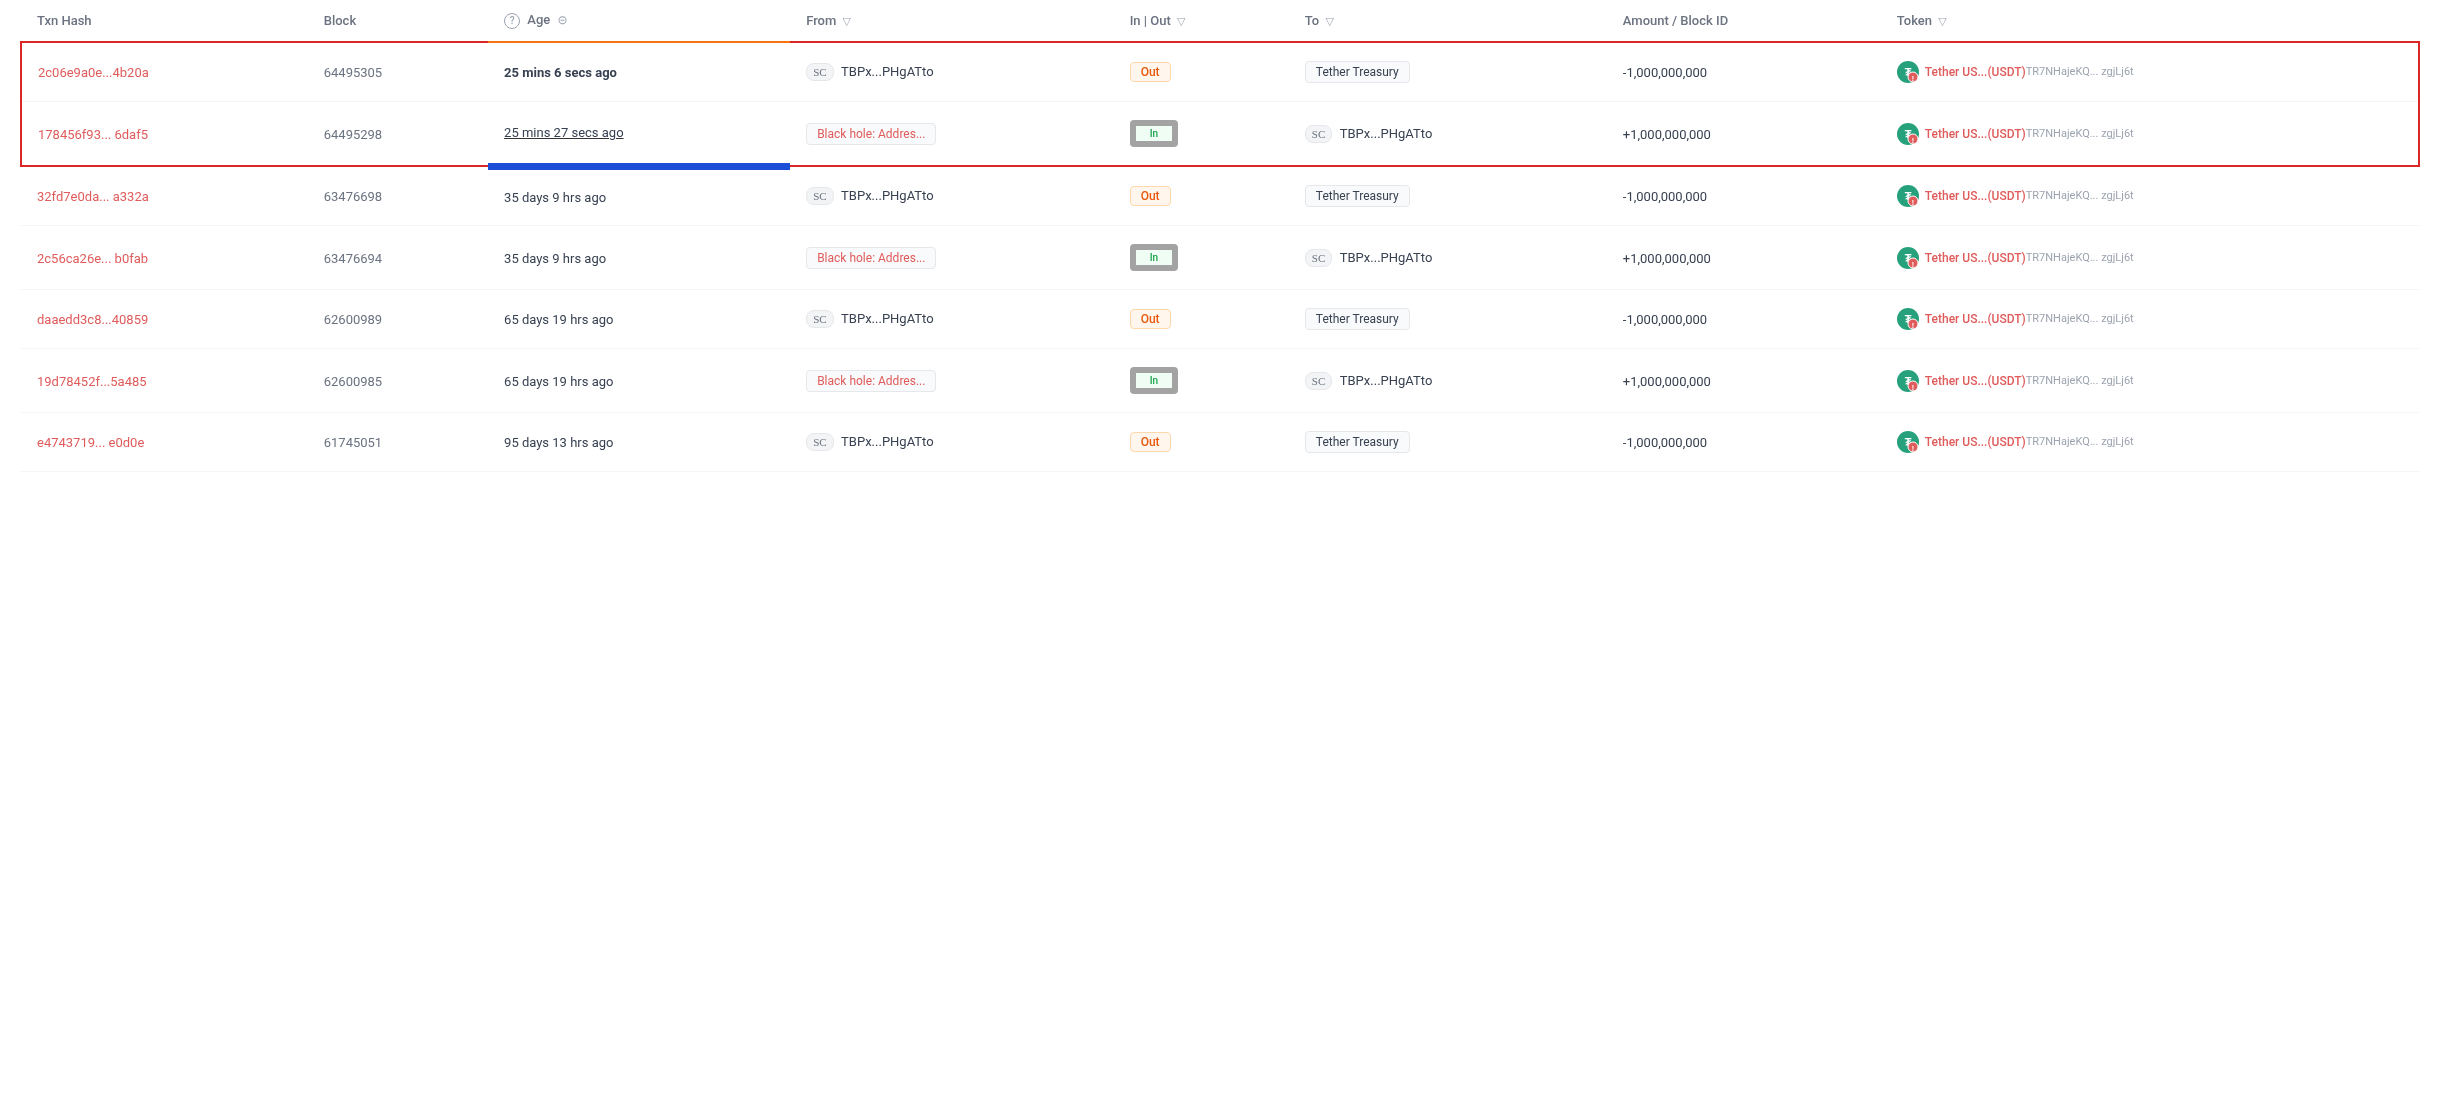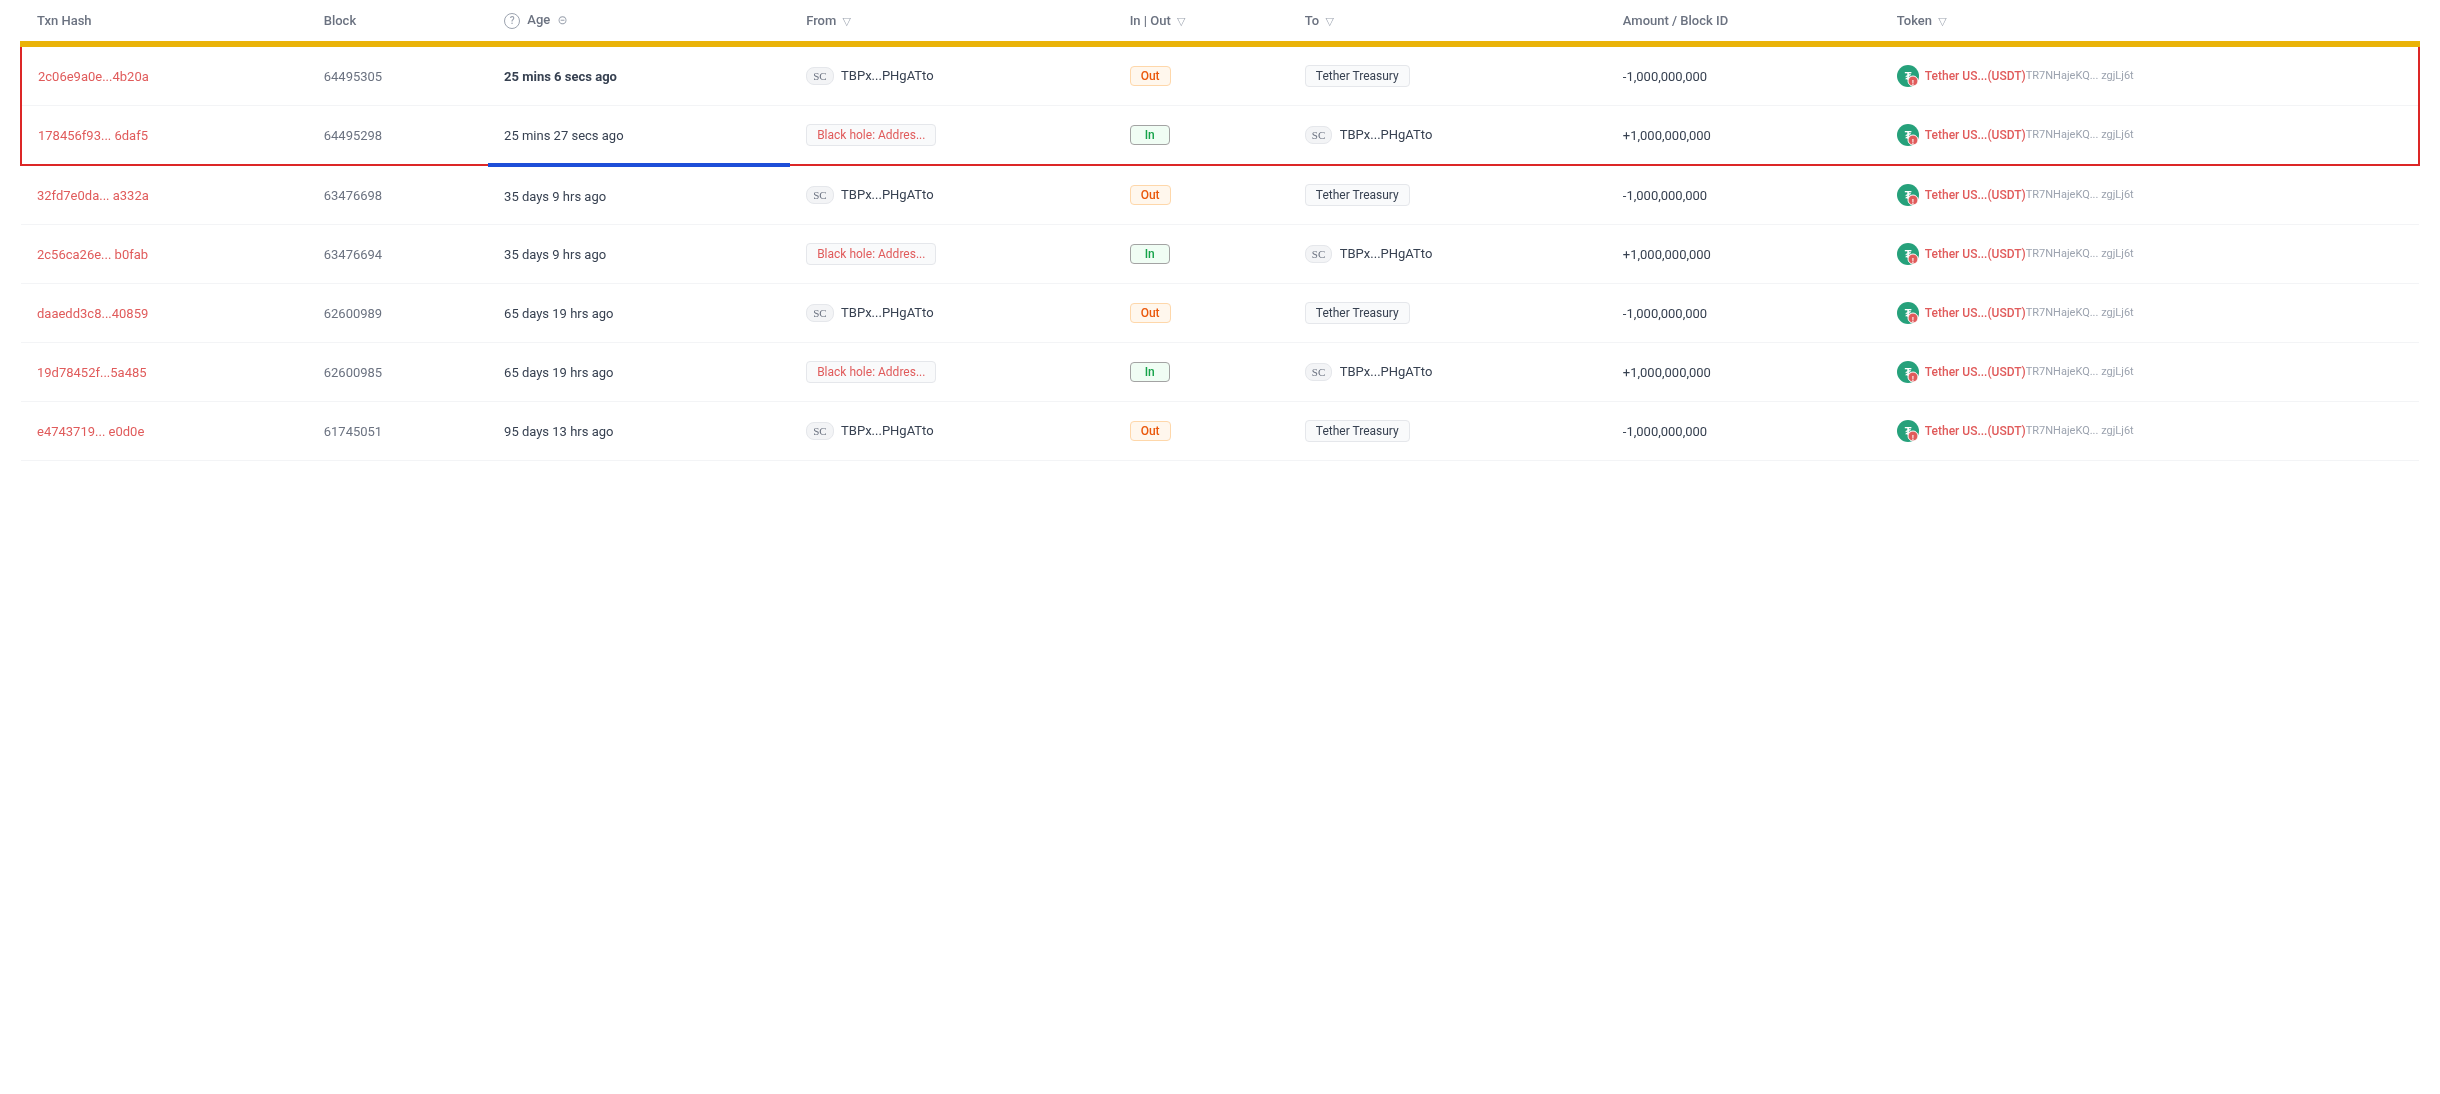--- a/index.html
+++ b/index.html
@@ -13,21 +13,21 @@
       width: 100%;
       overflow-x: auto;
       padding: 0 20px;
     }
     table {
       width: 100%;
       border-collapse: collapse;
       min-width: 1200px;
     }
     thead tr {
-      border-bottom: 6px solid #eab308;
+      border-bottom: 1px solid #eab308;
     }
     th {
       padding: 12px 16px;
       text-align: left;
       font-weight: 500;
       color: #6b7280;
       font-size: 13px;
       white-space: nowrap;
     }
     th .filter-icon {
@@ -95,24 +95,24 @@
       border: 1px solid #fed7aa;
       border-radius: 4px;
       padding: 2px 10px;
       font-size: 12px;
       color: #ea580c;
       font-weight: 500;
     }
     .badge-in {
       display: inline-block;
       background: #f0fdf4;
-      border: 1px solid #a3a3a3;
+      border: 6px solid #a3a3a3;
       border-radius: 4px;
       padding: 2px 14px;
-      font-size: 12px;
+      font-size: 10px;
       color: #16a34a;
       font-weight: 500;
     }
     .to-treasury {
       display: inline-block;
       background: #f9fafb;
       border: 1px solid #e5e7eb;
       border-radius: 4px;
       padding: 3px 10px;
       font-size: 12px;
@@ -242,21 +242,21 @@
       </td>
     </tr>
 
     <tr>
       <td style="border-top:none; border-bottom:2px solid #dc2626; border-left: 2px solid #dc2626; border-radius: 0 0 0 6px;">
         <span class="txn-hash">178456f93... 6daf5</span>
       </td>
       <td style="border-top:none; border-bottom:2px solid #dc2626;">
         <span class="block-num">64495298</span>
       </td>
-      <td style="border-top:none; border-bottom:4px solid #1d4ed8;">
+      <td style="border-top:none; border-bottom:7px solid #1d4ed8;text-decoration:underline;">
         <span class="age-text">25 mins 27 secs ago</span>
       </td>
       <td style="border-top:none; border-bottom:2px solid #dc2626;"><span class="black-hole">Black hole: Addres...</span></td>
       <td style="border-top:none; border-bottom:2px solid #dc2626;"><span class="badge-in">In</span></td>
       <td style="border-top:none; border-bottom:2px solid #dc2626;">
       <span class="sc-badge">SC</span>
       <span class="from-address">TBPx...PHgATto</span>
     </td>
       <td style="border-top:none; border-bottom:2px solid #dc2626;">
         <span class="amount-positive">+1,000,000,000</span>

